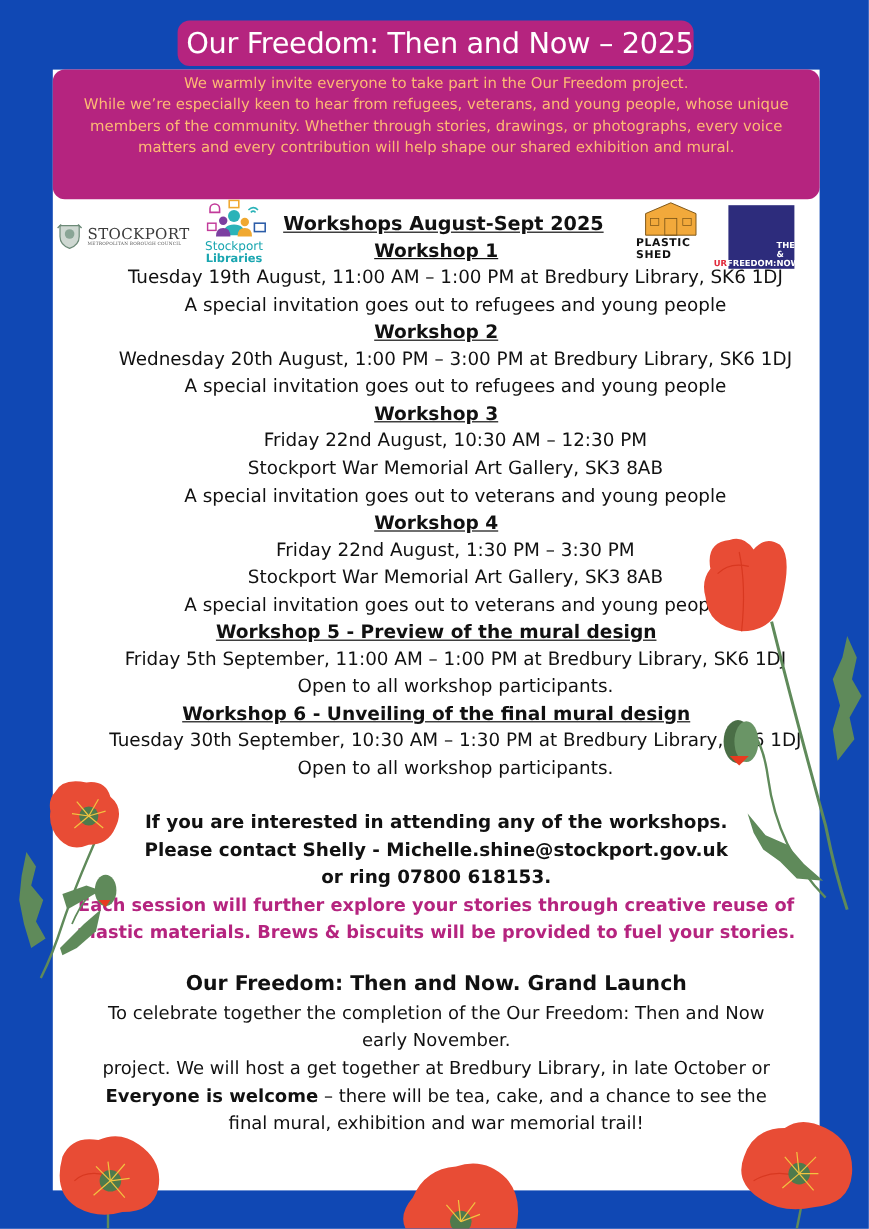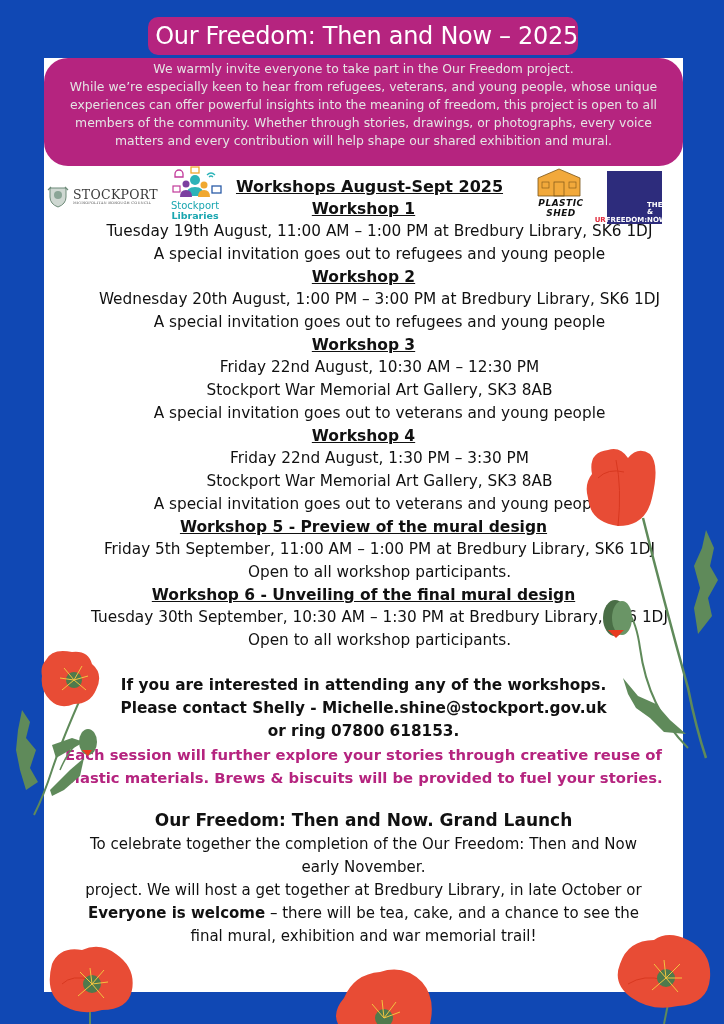--- a/index.html
+++ b/index.html
@@ -15,43 +15,43 @@
     background: #b5247f; border-radius: 10px;
     color: #fff; font-size: 24px; text-align: right; line-height: 38px;
     letter-spacing: -0.3px; z-index: 3;
   }
   .panel {
     position: absolute; left: 44px; top: 58px; width: 639px; height: 934px;
     background: #fff; z-index: 1;
   }
   .intro {
     position: absolute; left: 44px; top: 58px; width: 639px; height: 108px;
-    background: #b5247f; border-radius: 24px;
-    color: #e5e5e5; font-size: 12.4px; line-height: 18px; text-align: center;
+    background: #b5247f; border-radius: 10px;
+    color: #fdba74; font-size: 12.4px; line-height: 18px; text-align: center;
     padding: 2px 10px 0 10px; z-index: 2;
   }
   .logo-stockport {
     position: absolute; left: 47px; top: 184px; width: 112px; height: 24px; z-index: 2;
     display: flex; align-items: center; gap: 4px;
   }
   .crest { width: 22px; height: 24px; }
   .sp-text { display: flex; flex-direction: column; }
   .sp-main { font-family: "DejaVu Serif", serif; font-size: 12.5px; color: #3a3a3a; letter-spacing: 0.3px; line-height: 13px; }
   .sp-sub { font-family: "DejaVu Serif", serif; font-size: 3.6px; color: #555; letter-spacing: 0.2px; }
   .logo-libraries {
     position: absolute; left: 163px; top: 166px; width: 64px; height: 60px; z-index: 2; text-align: center;
   }
   .lib-icon { width: 60px; height: 34px; display: block; margin: 0 auto; }
   .lib-name { font-size: 10px; color: #1aa6b0; line-height: 11px; }
   .lib-sub { font-size: 9.5px; color: #1aa6b0; font-weight: bold; line-height: 10px; text-align: center; }
   .logo-plastic {
     position: absolute; left: 530px; top: 166px; width: 62px; height: 58px; z-index: 2;
   }
   .plastic-house { width: 46px; height: 32px; display: block; margin-left: 6px; }
-  .plastic-text { font-size: 9px; font-weight: bold; color: #111; line-height: 10px; text-align: center; letter-spacing: 0.5px; font-style: italic; }
+  .plastic-text { font-size: 9px; font-weight: bold; color: #111; line-height: 10px; text-align: left; letter-spacing: 0.5px; }
   .logo-freedom {
     position: absolute; left: 607px; top: 171px; width: 55px; height: 53px;
     background: #2d2c7c; z-index: 2;
     color: #fff; font-weight: bold; font-size: 7px; line-height: 7.5px;
     display: flex; flex-direction: row; justify-content: center; align-items: flex-end; padding-right: 6px;
   }
   .logo-freedom .red { color: #e0283a; }
   .content {
     position: absolute; left: 44px; top: 176px; width: 639px; z-index: 4;
     text-align: center; font-size: 15.3px; line-height: 23px; color: #111;
@@ -70,21 +70,20 @@
 </head>
 <body>
 
 <div class="title-pill">Our Freedom: Then and Now – 2025</div>
 
 <div class="panel"></div>
 
 <div class="intro">
   <div>We warmly invite everyone to take part in the Our Freedom project.</div>
   <div>While we’re especially keen to hear from refugees, veterans, and young people, whose unique</div>
-  <div>experiences can offer powerful insights into the meaning of freedom, this project is open to all</div>
   <div>members of the community. Whether through stories, drawings, or photographs, every voice</div>
   <div>matters and every contribution will help shape our shared exhibition and mural.</div>
 </div>
 
 <div class="logo-stockport">
   <svg class="crest" viewBox="0 0 22 24">
     <path d="M3 4 L19 4 L19 13 Q19 20 11 23 Q3 20 3 13 Z" fill="#cfd8d2" stroke="#6d8a78" stroke-width="1"></path>
     <circle cx="11" cy="11" r="4" fill="#8aa596"></circle>
     <path d="M1 6 L4 3 M21 6 L18 3" stroke="#6d8a78" stroke-width="1.2"></path>
   </svg>

